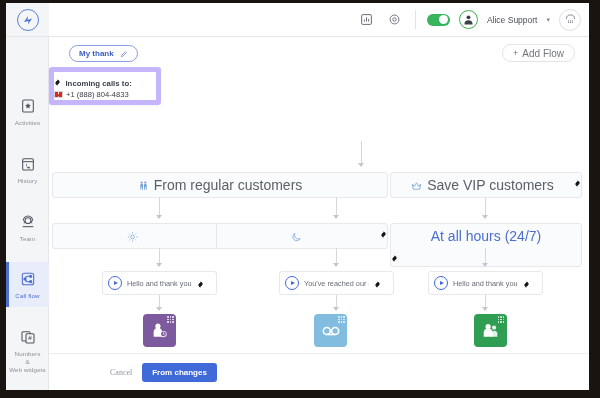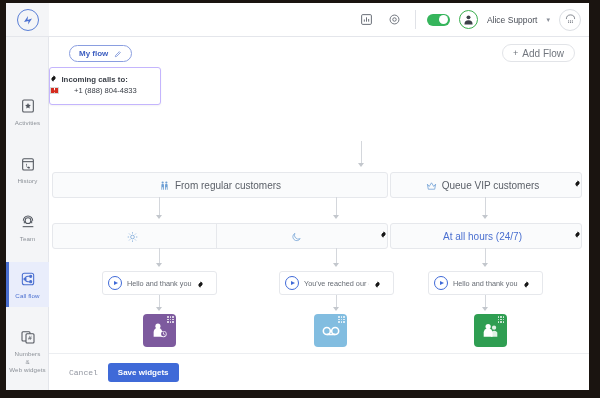--- a/index.html
+++ b/index.html
@@ -145,26 +145,26 @@
 
   
   #canvas {
     position: absolute; left: 0; top: 30px;
     width: 540px; height: 290px;
   }
 
   
   #node-root {
     left: 257px; top: 36px; width: 112px; height: 38px;
-    background: #fff; border: 1px solid #c4b5fd; border-radius: 3px;
+    background: #fff; border: 5px solid #c4b5fd; border-radius: 3px;
     flex-direction: column; gap: 3px;
     box-shadow: 0 1px 2px rgba(0,0,0,.05);
   }
   #root-title { font-size: 7.8px; color: #3c4149; font-weight: bold; }
-  #root-number-row { display: flex; align-items: center; gap: 15px; }
+  #root-number-row { display: flex; align-items: center; gap: 3px; }
   #root-number { font-size: 7.6px; color: #3c4149; }
   .flag {
     width: 9px; height: 6.5px; position: relative; display: inline-block;
     background: #fff; border: .4px solid #d8d8d8;
   }
   .flag::before, .flag::after {
     content:""; position: absolute; top: 0; width: 2.6px; height: 100%;
     background: #d52b1e;
   }
   .flag::before { left: 0; }
@@ -179,21 +179,21 @@
   .seg-group {
     position: absolute;
     display: flex;
     background: #fafbfc;
     border: 1px solid #e6e8ec;
     border-radius: 3px;
   }
   .seg-cell {
     display: flex; align-items: center; justify-content: center;
     gap: 5px; height: 24px;
-    font-size: 10px; color: #5b6068;
+    font-size: 14px; color: #5b6068;
     cursor: pointer;
   }
   .seg-cell + .seg-cell { border-left: 1px solid #e6e8ec; }
   .seg-icon { width: 11px; height: 11px; color: #6e9fd4; display:flex; }
 
   
   .greet {
     height: 24px;
     background: #fff;
     border: 1px solid #e6e8ec;
@@ -262,21 +262,21 @@
   
   #footer {
     position: absolute; left: 43px; bottom: 0;
     width: 540px; height: 37px;
     background: #fff;
     border-top: 1px solid #eceef1;
     display: flex; align-items: center; padding-left: 20px; gap: 10px;
   }
   #cancel-btn {
     font-size: 8px; color: #9296a0; background: none; border: none;
-    cursor: pointer; font-family: Liberation Mono, monospace;
+    cursor: pointer; font-family: Liberation Serif, serif; margin-left: 41px;
   }
   #save-btn {
     font-size: 8px; color: #fff; background: #3f6ad8;
     border: none; border-radius: 3px;
     padding: 5px 10px; cursor: pointer; font-family: inherit;
     font-weight: bold;
   }
 </style>
 </head>
 <body>
@@ -394,21 +394,21 @@
       <span class="rail-label" style="white-space:pre-line">Numbers
 &amp;
 Web widgets</span>
     </div>
   </div>
 
   <div id="main">
 
     <div id="flow-header">
       <div id="my-calls-chip">
-        <span id="my-calls-label">My flow</span>
+        <span id="my-calls-label">My thank</span>
         <span class="pencil">
           <svg width="8" height="8" viewBox="0 0 24 24" fill="none" stroke="currentColor" stroke-width="2">
             <path d="M4 20 l1-4 11-11 3 3 -11 11z"></path>
           </svg>
         </span>
       </div>
       <div id="add-flow-btn">
         <span class="plus">+</span>
         <span id="add-flow-label">Add Flow</span>
       </div>
@@ -449,21 +449,21 @@
         </div>
       </div>
 
       <div class="seg-group" style="left:341px; top:105px; width:192px;">
         <div class="seg-cell" style="width:190px;">
           <span class="seg-icon">
             <svg width="12" height="12" viewBox="0 0 24 24" fill="none" stroke="currentColor" stroke-width="1.7" stroke-linejoin="round">
               <path d="M3 8 l4 5 5-8 5 8 4-5 -2 11 H5z"></path>
             </svg>
           </span>
-          <span>Queue VIP customers</span>
+          <span>Save VIP customers</span>
         </div>
         <span class="gear" style="right:3px;top:2.5px;">
           <svg width="7" height="7" viewBox="0 0 24 24" fill="currentColor">
             <path d="M12 8a4 4 0 1 0 0 8 4 4 0 0 0 0-8zm0 6a2 2 0 1 1 0-4 2 2 0 0 1 0 4z"></path>
             <path d="M12 1l1.6 2.6 3-.6.4 3 2.8 1.2-1.4 2.7 1.4 2.7-2.8 1.2-.4 3-3-.6L12 23l-1.6-2.6-3 .6-.4-3-2.8-1.2L5.6 14 4.2 11.3 7 10.1l.4-3 3 .6z" opacity=".85"></path>
           </svg>
         </span>
       </div>
 
       <div class="line-v" style="left:110px; top:130px; height:20px;"></div>
@@ -499,21 +499,21 @@
           <span></span>
         </div>
         <span class="gear" style="right:3px;top:2.5px;">
           <svg width="7" height="7" viewBox="0 0 24 24" fill="currentColor">
             <path d="M12 8a4 4 0 1 0 0 8 4 4 0 0 0 0-8zm0 6a2 2 0 1 1 0-4 2 2 0 0 1 0 4z"></path>
             <path d="M12 1l1.6 2.6 3-.6.4 3 2.8 1.2-1.4 2.7 1.4 2.7-2.8 1.2-.4 3-3-.6L12 23l-1.6-2.6-3 .6-.4-3-2.8-1.2L5.6 14 4.2 11.3 7 10.1l.4-3 3 .6z" opacity=".85"></path>
           </svg>
         </span>
       </div>
 
-      <div class="seg-group" style="left:341px; top:156px; width:192px;">
+      <div class="seg-group" style="left:341px; top:156px; width:192px;flex-direction:column;">
         <div class="seg-cell" style="width:190px; color:#4a6fd0;">
           <span>At all hours (24/7)</span>
         </div>
         <span class="gear" style="right:3px;top:2.5px;">
           <svg width="7" height="7" viewBox="0 0 24 24" fill="currentColor">
             <path d="M12 8a4 4 0 1 0 0 8 4 4 0 0 0 0-8zm0 6a2 2 0 1 1 0-4 2 2 0 0 1 0 4z"></path>
             <path d="M12 1l1.6 2.6 3-.6.4 3 2.8 1.2-1.4 2.7 1.4 2.7-2.8 1.2-.4 3-3-.6L12 23l-1.6-2.6-3 .6-.4-3-2.8-1.2L5.6 14 4.2 11.3 7 10.1l.4-3 3 .6z" opacity=".85"></path>
           </svg>
         </span>
       </div>
@@ -642,17 +642,17 @@
 (VIP Support)</span>
         <span class="dest-sub">104 Mary</span>
         <span class="dest-sub">108 David</span>
       </div>
 
     </div>
   </div>
 
   <div id="footer">
     <button id="cancel-btn">Cancel</button>
-    <button id="save-btn">Save widgets</button>
+    <button id="save-btn">From changes</button>
   </div>
 
 </div>
 </div>
 
 </body></html>

